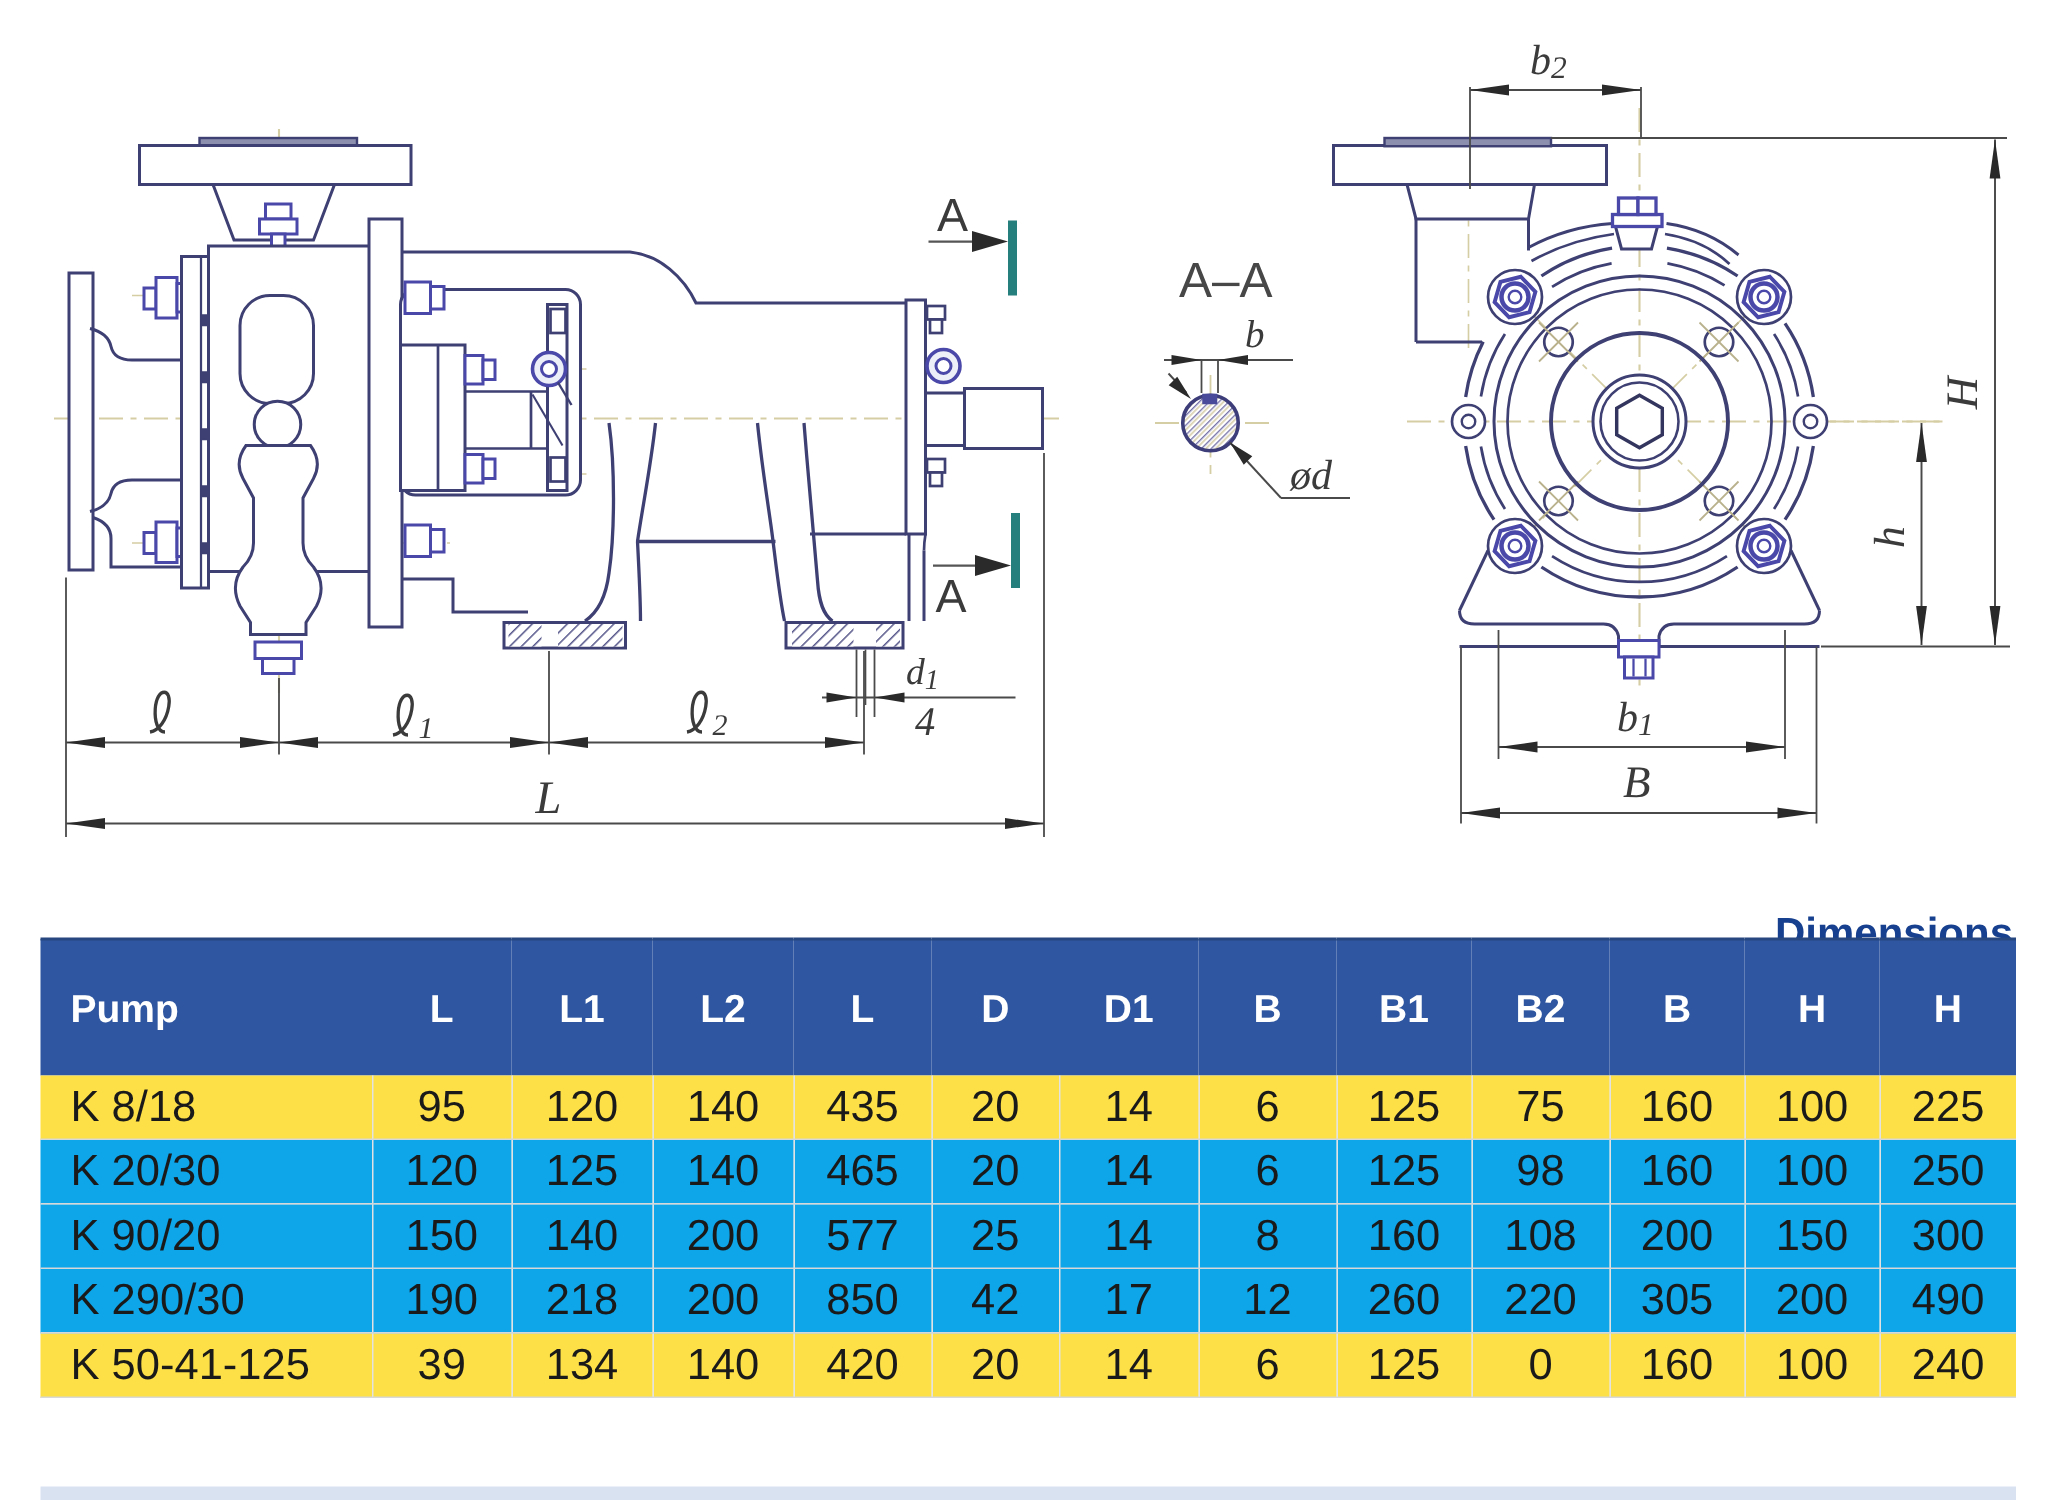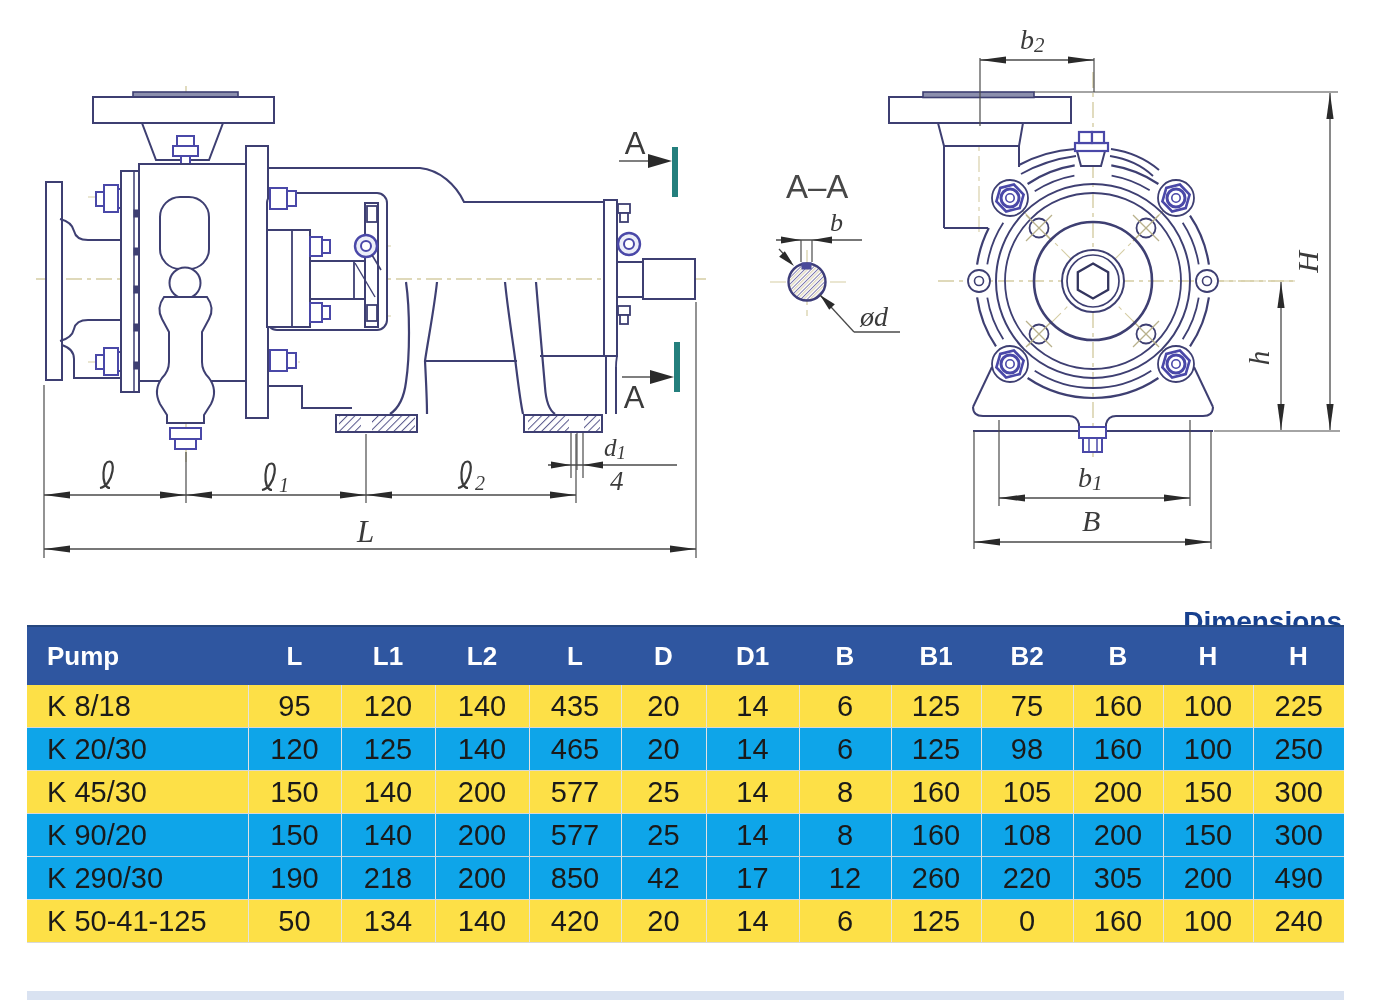--- a/index.html
+++ b/index.html
@@ -1,21 +1,21 @@
 <!DOCTYPE html>
 <html><head>
 <meta charset="utf-8">
 <style>
   html,body{margin:0;padding:0;}
   body{width:1375px;height:1000px;background:#ffffff;position:relative;overflow:hidden;
        font-family:"Liberation Sans", sans-serif;}
   #draw{position:absolute;left:0;top:0;}
   table{border-collapse:collapse;position:absolute;left:27px;top:625px;width:1317px;
         font-family:"Liberation Sans", sans-serif;}
-  th{background:#2f56a0;border-top:2px solid #26477f;color:#fff;font-weight:bold;font-size:26px;height:58px;padding:0;}
+  th{background:#2f56a0;border-top:2px solid #26477f;color:#fff;font-weight:bold;font-size:26px;height:58px;padding:16px;}
   td{font-size:29px;color:#1a1a1a;height:42px;padding:0;text-align:center;
      border-bottom:1px solid #d8d8d8;border-right:1px solid #e2e2e2;}
   td:first-child, th:first-child{text-align:left;padding-left:20px;}
   td:last-child{border-right:none;}
   tr.w td{background:#fde047;}
   tr.b td{background:#0ea5e9;}
   #dimtitle{position:absolute;right:33px;top:583px;color:#17408f;font-weight:bold;font-size:28px;margin-top:23px;}
   #strip{position:absolute;left:27px;top:991px;width:1317px;height:9px;background:#d9e2f1;}
 </style>
 </head>
@@ -337,35 +337,20 @@
         <td>465</td>
         <td>20</td>
         <td>14</td>
         <td>6</td>
         <td>125</td>
         <td>98</td>
         <td>160</td>
         <td>100</td>
         <td>250</td>
       </tr>
-<tr class="w">
-        <td>K 45/30</td>
-        <td>150</td>
-        <td>140</td>
-        <td>200</td>
-        <td>577</td>
-        <td>25</td>
-        <td>14</td>
-        <td>8</td>
-        <td>160</td>
-        <td>105</td>
-        <td>200</td>
-        <td>150</td>
-        <td>300</td>
-      </tr>
 <tr class="b">
         <td>K 90/20</td>
         <td>150</td>
         <td>140</td>
         <td>200</td>
         <td>577</td>
         <td>25</td>
         <td>14</td>
         <td>8</td>
         <td>160</td>
@@ -384,21 +369,21 @@
         <td>17</td>
         <td>12</td>
         <td>260</td>
         <td>220</td>
         <td>305</td>
         <td>200</td>
         <td>490</td>
       </tr>
 <tr class="w">
         <td>K 50-41-125</td>
-        <td>50</td>
+        <td>39</td>
         <td>134</td>
         <td>140</td>
         <td>420</td>
         <td>20</td>
         <td>14</td>
         <td>6</td>
         <td>125</td>
         <td>0</td>
         <td>160</td>
         <td>100</td>

